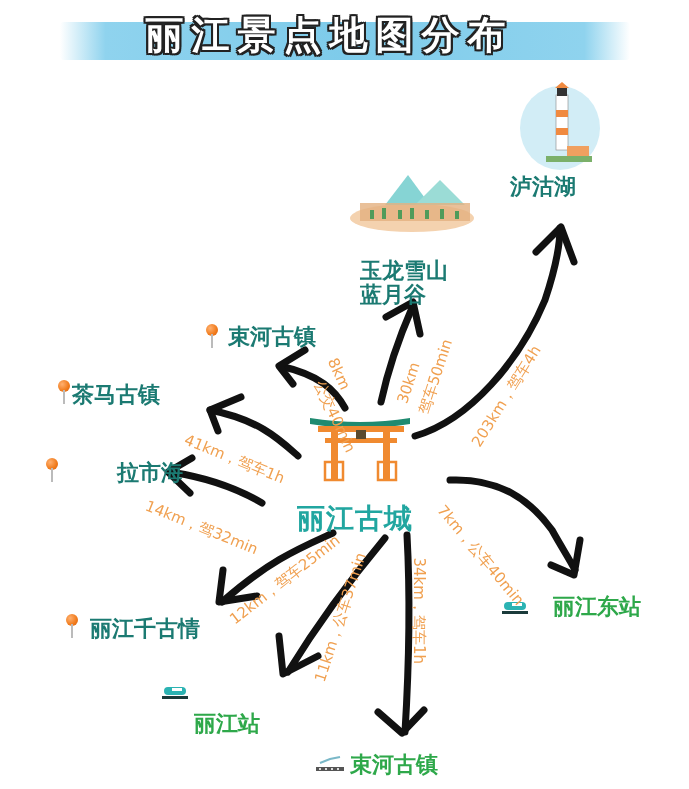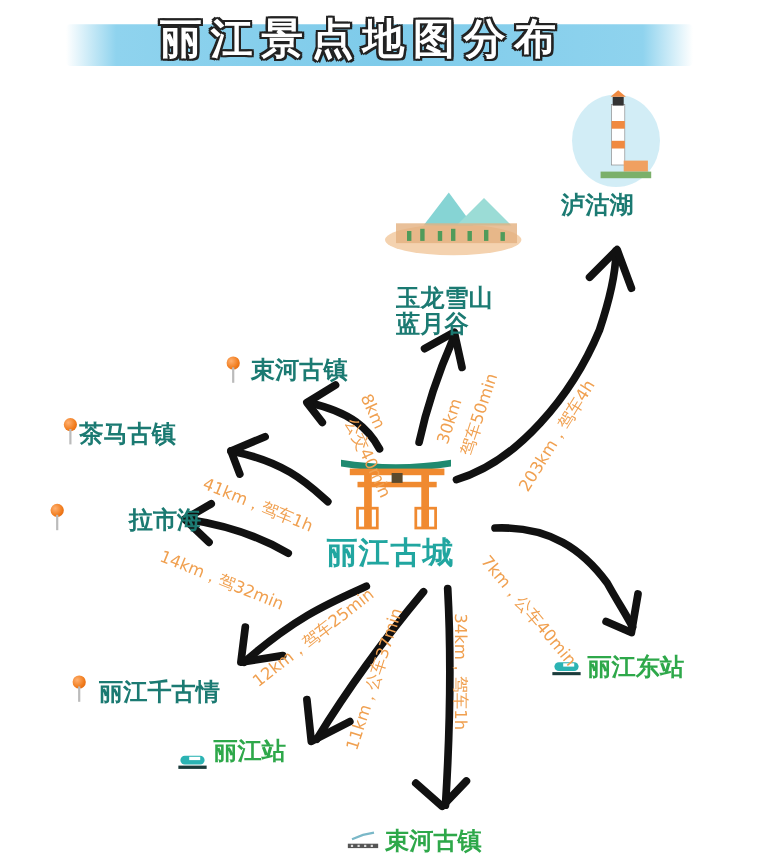--- a/index.html
+++ b/index.html
@@ -9,21 +9,21 @@
   #map-svg { position:absolute; left:0; top:0; width:689px; height:789px; }
   .title-band { left:60px; top:22px; width:570px; height:38px;
     background:linear-gradient(90deg, rgba(126,206,235,0) 0%, #8fd3ee 8%, #7ecbea 50%, #8fd3ee 92%, rgba(126,206,235,0) 100%);
     border-radius:4px; }
   .title { left:0; top:10px; width:659px; text-align:center; font-size:38px; font-weight:bold;
     color:#ffffff; letter-spacing:8px;
     text-shadow: -2px -2px 0 #222, 2px -2px 0 #222, -2px 2px 0 #222, 2px 2px 0 #222, 0 2px 0 #222, 0 -2px 0 #222, 2px 0 0 #222, -2px 0 0 #222;
     font-family:"DejaVu Serif","Liberation Serif",serif; }
   .place { font-size:22px; font-weight:bold; color:#1b7a72; white-space:nowrap;text-align:center; }
   .place.green { color:#2ea84a; }
-  .center-label { font-size:28px; font-weight:bold; color:#21a6a0; white-space:nowrap; letter-spacing:1px; }
+  .center-label { font-size:28px; font-weight:bold; color:#21a6a0; white-space:nowrap; letter-spacing:1px;margin-top:16px; }
   .dist { font-size:15px; color:#f0a050; white-space:nowrap; transform-origin:left center; }
   .pin { width:12px; height:12px; border-radius:50%;
     background:radial-gradient(circle at 35% 35%, #ffb070, #f07a1a 60%, #d85f10); }
   .pin-stem { width:2px; height:14px; background:#bbb; }
   .train { width:26px; height:16px; }
 </style>
 </head>
 <body>
 
 <div class="abs title-band"></div>
@@ -125,36 +125,36 @@
 <div class="abs place" style="left:72px; top:458px;margin-left:45px;">拉市海</div>
 <div class="abs dist" style="left:146px; top:496px; transform:rotate(22deg);">14km，驾32min</div>
 
 <div class="abs train" style="left:502px; top:598px;">
   <svg width="26" height="16" viewBox="0 0 26 16">
       <rect x="2" y="4" width="22" height="8" rx="4" fill="#2bb3b3"></rect>
       <rect x="10" y="5" width="10" height="3" fill="#ffffff"></rect>
       <rect x="0" y="13" width="26" height="3" fill="#1b3b3b"></rect>
     </svg>
 </div>
-<div class="abs place green" style="left:534px; top:592px;">丽江东站</div>
+<div class="abs place green" style="left:553px; top:592px;">丽江东站</div>
 <div class="abs dist" style="left:440px; top:498px; transform:rotate(50deg);">7km，公车40min</div>
 
 <div class="abs pin" style="left:66px; top:614px;"></div>
 <div class="abs pin-stem" style="left:71px; top:624px;"></div>
 <div class="abs place" style="left:90px; top:614px;">丽江千古情</div>
 <div class="abs dist" style="left:232px; top:612px; transform:rotate(-38deg);">12km，驾车25min</div>
 
 <div class="abs train" style="left:162px; top:683px;">
   <svg width="26" height="16" viewBox="0 0 26 16">
       <rect x="2" y="4" width="22" height="8" rx="4" fill="#2bb3b3"></rect>
       <rect x="10" y="5" width="10" height="3" fill="#ffffff"></rect>
       <rect x="0" y="13" width="26" height="3" fill="#1b3b3b"></rect>
     </svg>
 </div>
-<div class="abs place green" style="left:194px; top:668px;">丽江站</div>
+<div class="abs place green" style="left:194px; top:709px;">丽江站</div>
 <div class="abs dist" style="left:320px; top:672px; transform:rotate(-72deg);">11km，公车37min</div>
 
 <div class="abs" style="left:316px; top:755px; width:28px; height:18px;">
   <svg width="28" height="18" viewBox="0 0 28 18">
       <path d="M4 8 L14 4 L24 2" stroke="#7ab8c8" stroke-width="2" fill="none"></path>
       <rect x="0" y="12" width="28" height="4" fill="#555"></rect>
       <g fill="#ddd">
         <rect x="3" y="13" width="2" height="2"></rect>
         <rect x="9" y="13" width="2" height="2"></rect>
         <rect x="15" y="13" width="2" height="2"></rect>

